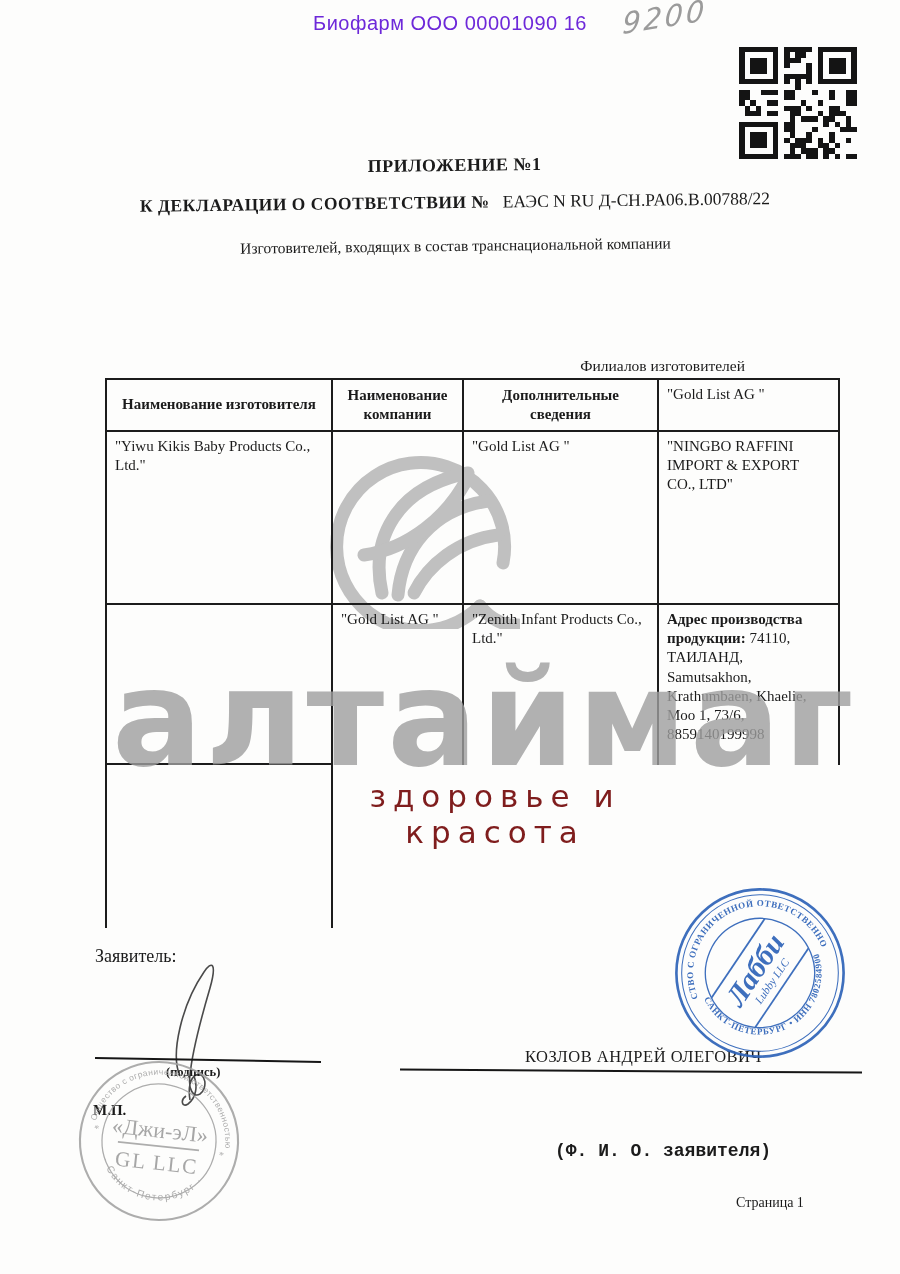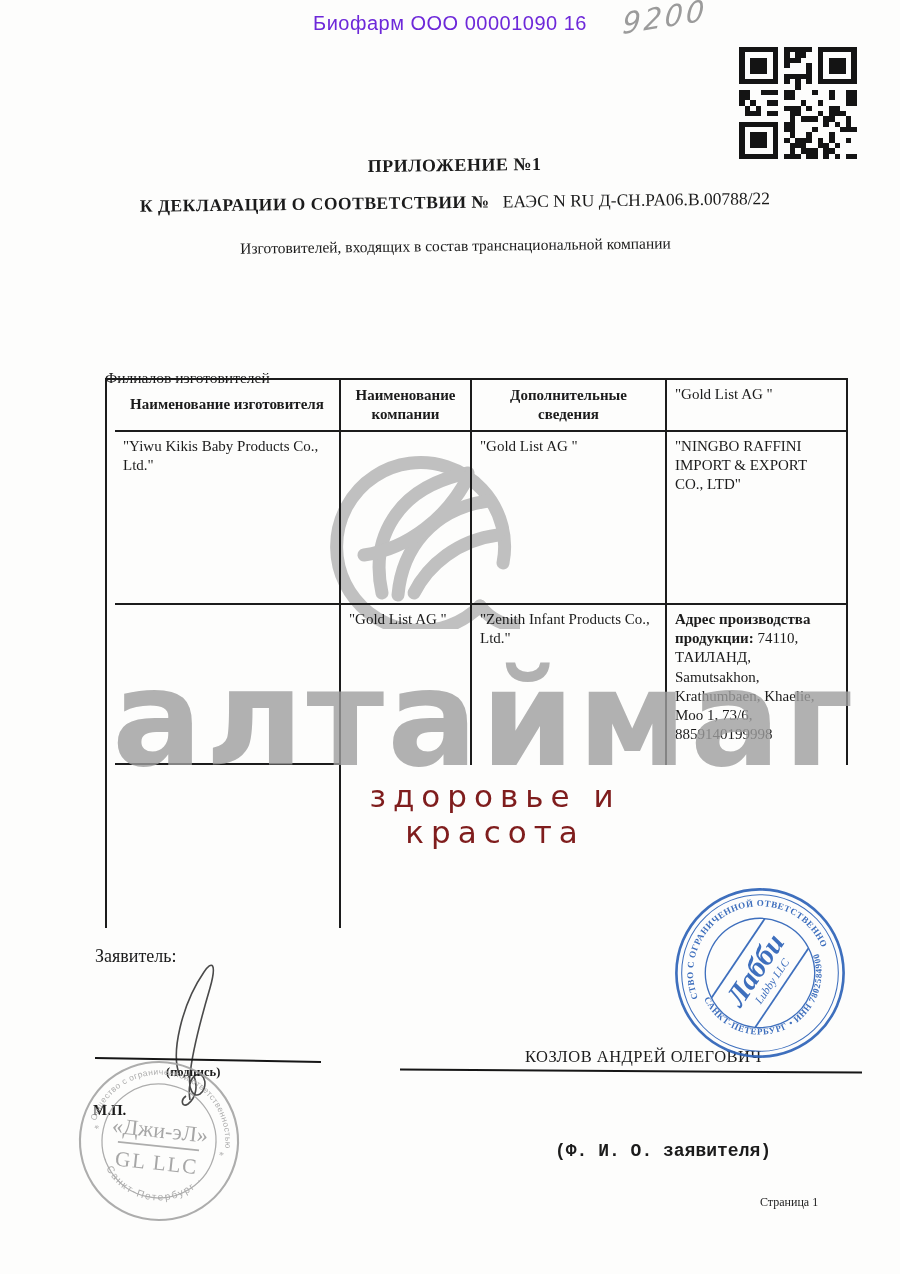--- a/index.html
+++ b/index.html
@@ -20,27 +20,27 @@
   .title-block{left:60px;top:155px;width:790px;text-align:center;transform:rotate(-.7deg);}
   .title-appendix{font-size:18px;font-weight:bold;letter-spacing:.5px;}
   .title-decl{margin-top:16px;font-size:17.5px;}
   .title-decl b{letter-spacing:.5px;}
   .title-sub{margin-top:24px;font-size:15.5px;}
 
   
   .qr{left:739px;top:47px;width:118px;height:112px;}
 
   
-  .tbl-caption{left:105px;top:357px;width:640px;text-align:left;font-size:15.5px;margin-top:12px;}
+  .tbl-caption{left:105px;top:357px;width:640px;text-align:right;font-size:15.5px;}
   .tbl{
     left:105px;top:378px;width:733px;
     display:grid;grid-template-columns:226px 131px 195px 181px;
     grid-template-rows:52px 173px 160px 163px;
     border-top:2px solid #1c1c1c;border-left:2px solid #1c1c1c;
-    font-size:15px;line-height:1.28;padding-left:8px;
+    font-size:15px;line-height:1.28;
   }
   .tbl>div{border-right:2px solid #1c1c1c;border-bottom:2px solid #1c1c1c;
     padding:5px 8px;overflow:hidden;}
   .tbl>div.hdr{display:flex;align-items:center;justify-content:center;text-align:center;
     font-weight:bold;font-size:15px;padding:2px 6px;}
   .tbl>div:nth-last-child(-n+4){border-bottom:none;}
 
   
   .wm-brand{left:112px;top:652px;width:790px;font-family:"DejaVu Sans",sans-serif;
     font-weight:bold;font-size:134px;line-height:1;color:#9f9f9f;opacity:.8;
@@ -51,21 +51,21 @@
   .wm-logo{left:330px;top:443px;pointer-events:none;}
 
   
   .applicant{left:95px;top:946px;font-size:18px;}
   .sig-line-left{left:95px;top:1059px;width:226px;height:2px;background:#161616;transform:rotate(1deg);}
   .sig-line-right{left:400px;top:1070px;width:462px;height:2px;background:#161616;transform:rotate(.4deg);}
   .sig-caption{left:166px;top:1065px;font-size:12.5px;font-weight:bold;}
   .fio-name{left:525px;top:1047px;font-size:16.5px;letter-spacing:.5px;}
   .fio-caption{left:555px;top:1141px;font-size:18px;font-weight:bold;font-family:Liberation Mono, monospace;}
   .mp-label{left:93px;top:1102px;font-size:15px;font-weight:bold;}
-  .page-number{left:760px;top:1195px;font-size:12px;}
+  .page-number{left:736px;top:1195px;font-size:14px;}
 
   .stamp-blue{left:672px;top:885px;}
   .stamp-gray{left:74px;top:1056px;}
   .signature-svg{left:150px;top:958px;}
 </style>
 </head>
 <body>
 
 <div class="page">
 

